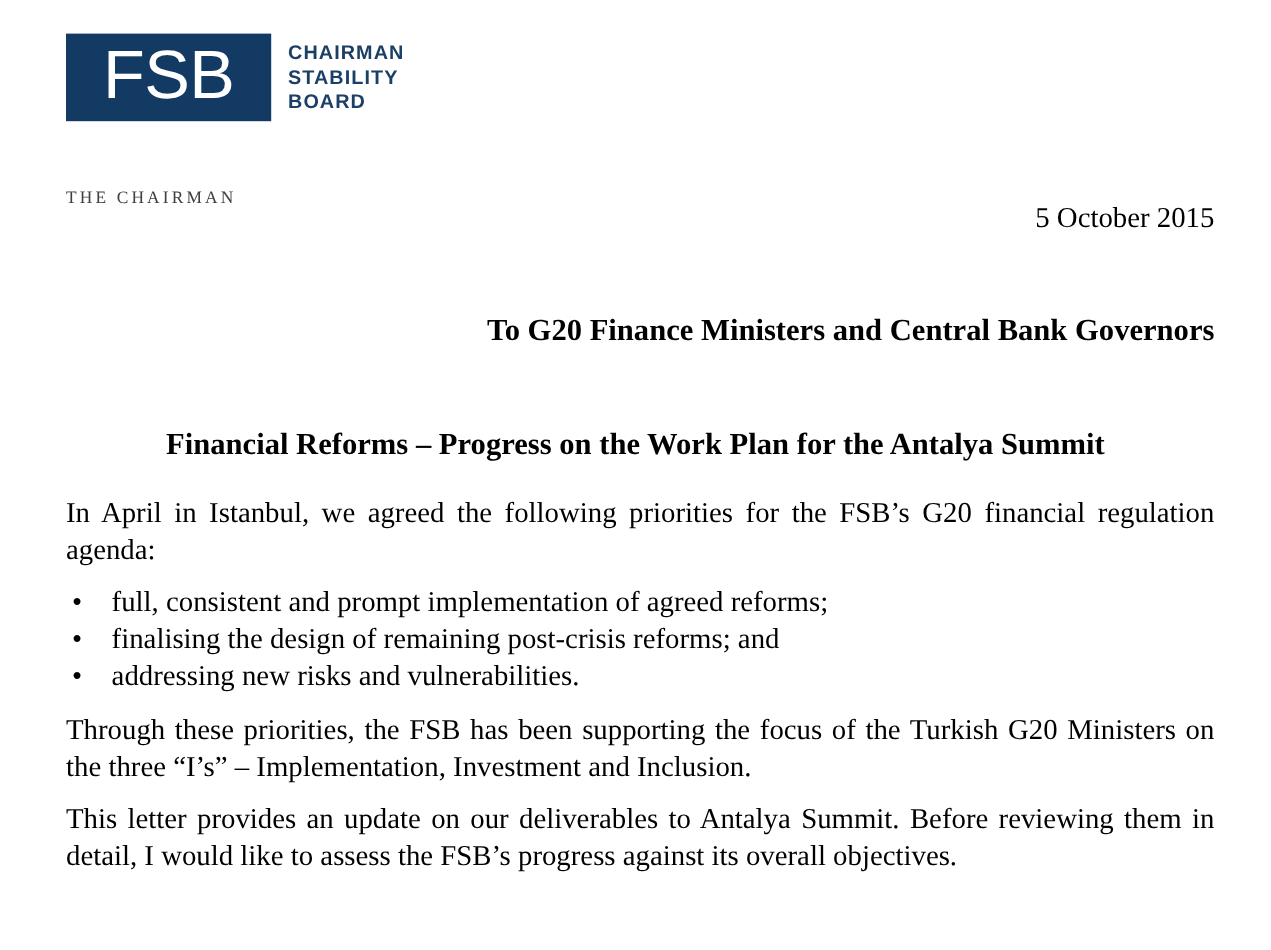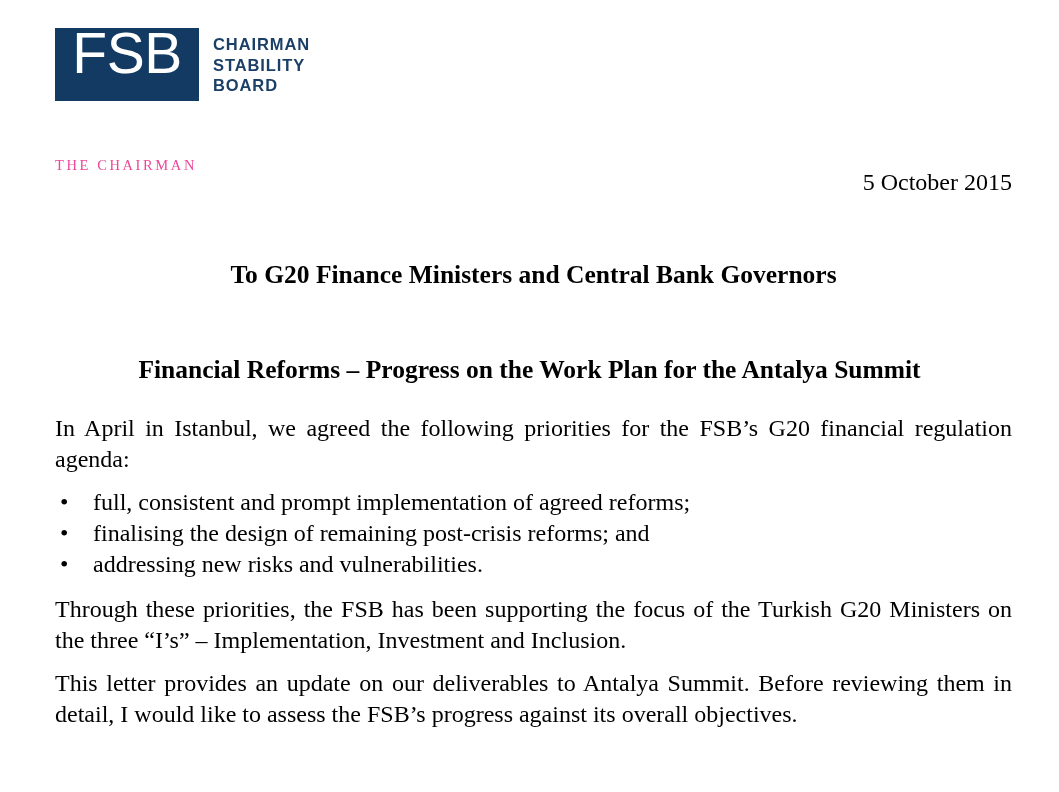--- a/index.html
+++ b/index.html
@@ -26,25 +26,25 @@
   
   .letterhead {
     position: absolute;
     left: 55px;
     top: 28px;
     height: 73px;
     display: flex;
     align-items: flex-start;
   }
   .logo-mark {
-    width: 144px;
+    width: 171px;
     height: 73px;
     background: #123a63;
     display: flex;
-    align-items: flex-start;
+    align-items: center;
     justify-content: center;
   }
   .logo-mark-text {
     font-family: "Liberation Sans", "DejaVu Sans", sans-serif;
     color: #ffffff;
     font-size: 57px;
     line-height: 57px;
     font-weight: 400;
     letter-spacing: -0.5px;
     margin-top: -3px;
@@ -62,40 +62,40 @@
   .logo-wordmark div { white-space: nowrap; }
 
   
   .chairman {
     position: absolute;
     left: 55px;
     top: 157px;
     font-size: 14.5px;
     letter-spacing: 2.6px;
     font-family: "Liberation Serif", "DejaVu Serif", serif;
-    color: #ec4899;
+    color: #404040;
     white-space: nowrap;
   }
   .doc-date {
     position: absolute;
     right: 47px;
     top: 156px;
     font-size: 24px;
     line-height: 28px;
     white-space: nowrap;
     margin-top: 12px;
   }
 
   
   .heading-to {
     position: absolute;
     left: 55px;
     right: 47px;
     top: 260px;
-    text-align: center;
+    text-align: right;
     font-size: 25.5px;
     line-height: 30px;
     font-weight: bold;
     font-family: Liberation Serif, serif;
   }
   .heading-subject {
     position: absolute;
     left: 47px;
     right: 47px;
     top: 355px;

